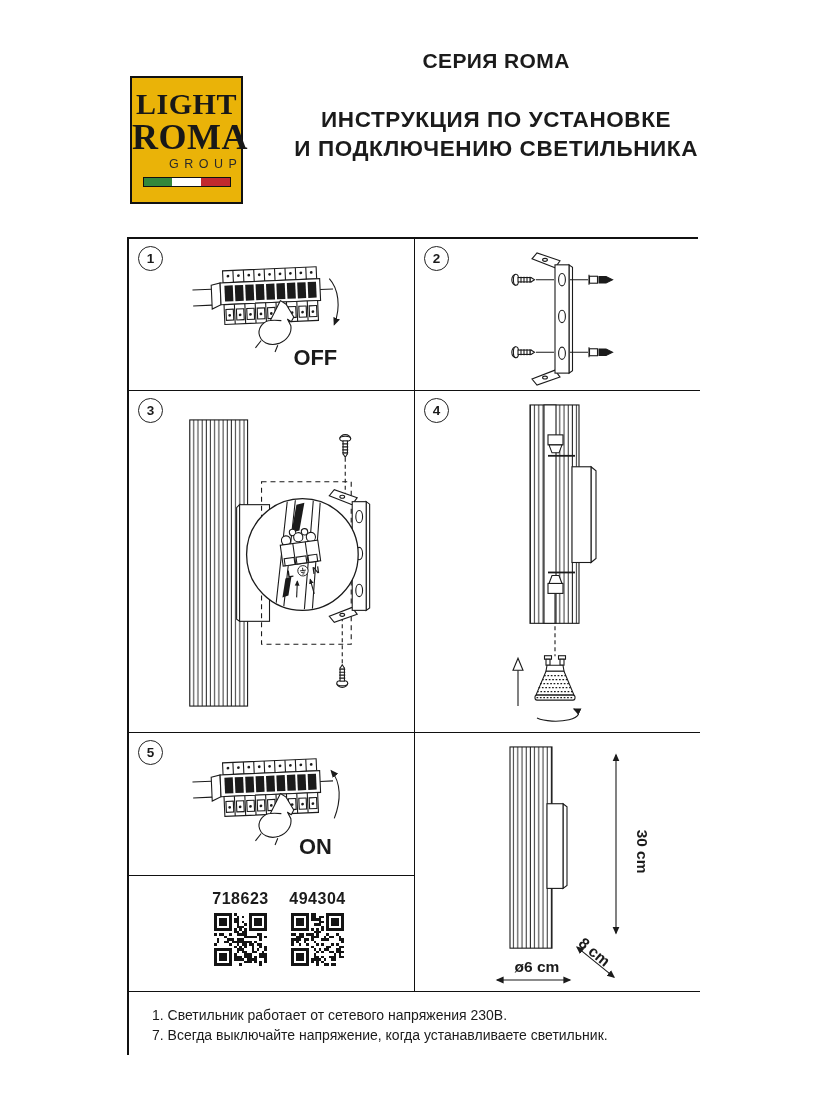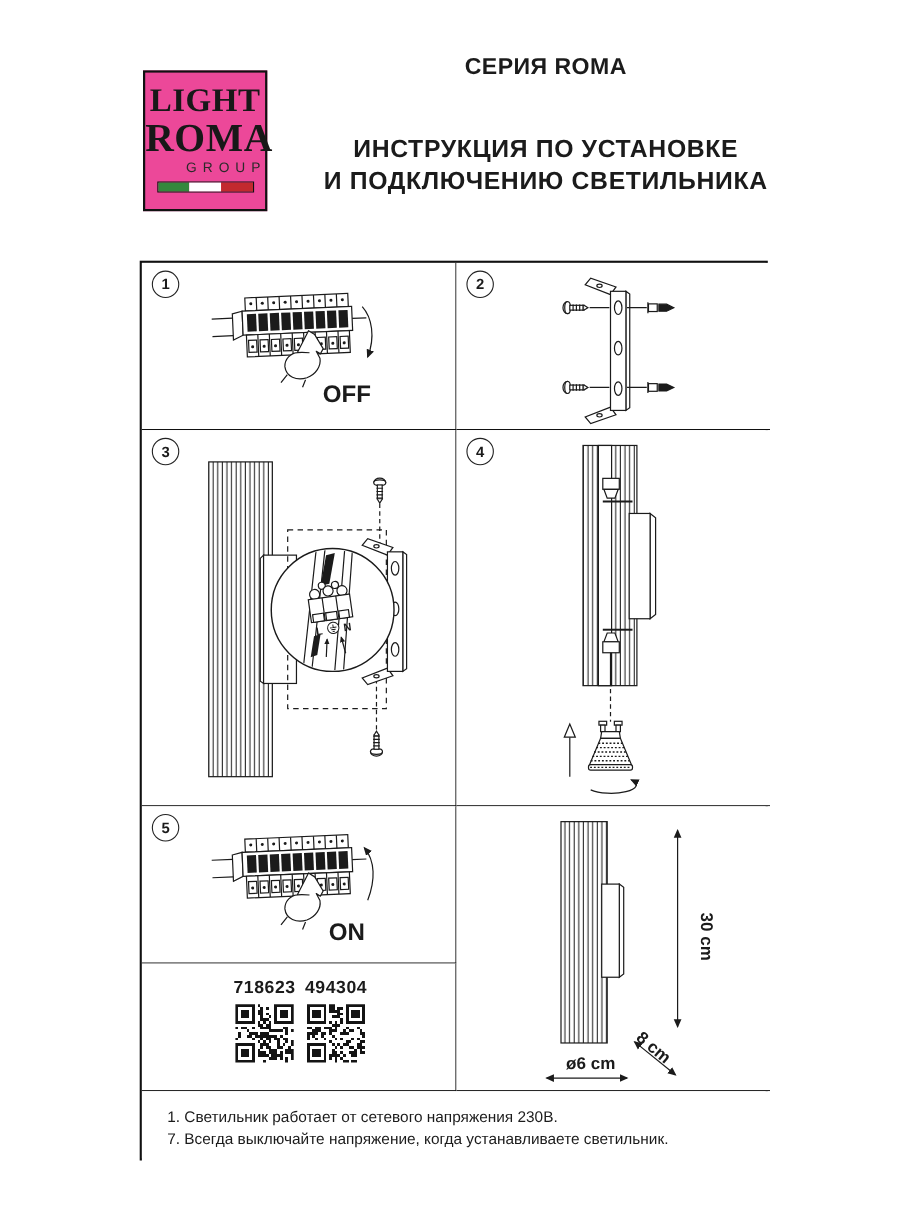--- a/index.html
+++ b/index.html
@@ -1,37 +1,37 @@
 <!DOCTYPE html>
 <html><head>
 <meta charset="utf-8">
 <style>
   * { box-sizing: border-box; margin: 0; padding: 0; }
   html,body { width: 826px; height: 1100px; background: #ffffff; }
   body { font-family: "Liberation Sans", sans-serif; color: #1b1b1b; position: relative; }
   .page { position: absolute; left:0; top:0; width:826px; height:1100px; background:#fff; }
 
   
-  .logo-box { position:absolute; left:130px; top:64px; width:113px; height:128px;
-              border:2.6px solid #111; text-align:center; background:#ec4899; }
+  .logo-box { position:absolute; left:130px; top:76px; width:113px; height:128px;
+              border:2.6px solid #111; text-align:center; background:#eab308; }
   .logo-w1 { font-family:"Liberation Serif", serif; font-weight:bold; font-size:30px;
              line-height:31px; margin-top:10px; letter-spacing:.5px; color:#181818;}
   .logo-w2 { font-family:"Liberation Serif", serif; font-weight:bold; font-size:36px;
              line-height:36px; letter-spacing:.5px; color:#181818;}
   .logo-w3 { font-size:12.5px; letter-spacing:5.5px; padding-left:5px; color:#2a2a2a;
              line-height:16px; margin-top:1px;margin-left:32px;}
   .flag { width:88px; height:10px; margin:5px auto 0 auto; border:1.3px solid #111;
           display:flex; }
   .flag span { flex:1; }
 
   
   .hdr { position:absolute; right:128px; top:46px; text-align:center; }
   .hdr-series { font-weight:bold; font-size:21px; line-height:30px; letter-spacing:.4px; }
   .hdr-title  { font-weight:bold; font-size:22.5px; line-height:29px; letter-spacing:.6px;
-                margin-top:45px; }
+                margin-top:29px; }
 
   
   .grid { position:absolute; left:127px; top:237px; width:571px; height:818px;
           border:2px solid #111; }
   .panel { position:absolute; background:#fff; }
   #p1 { left:0; top:0; width:286px; height:152px; border-right:1.6px solid #111; border-bottom:1.6px solid #111;}
   #p2 { left:286px; top:0; width:285px; height:152px; border-bottom:1.6px solid #111;}
   #p3 { left:0; top:152px; width:286px; height:342px; border-right:1.6px solid #111; border-bottom:1.6px solid #111;}
   #p4 { left:286px; top:152px; width:285px; height:342px; border-bottom:1.6px solid #111;}
   #p5 { left:0; top:494px; width:286px; height:143px; border-right:1.6px solid #111; border-bottom:1.6px solid #111;}
@@ -39,21 +39,21 @@
   #pdim { left:286px; top:494px; width:285px; height:259px; border-bottom:1.6px solid #111;}
   #pnotes { left:0; top:753px; width:571px; height:65px; padding:13px 10px 0 23px;
             font-size:14px; line-height:20px; }
 
   .num { position:absolute; left:9px; top:7px; width:25px; height:25px; border:1.4px solid #222;
          border-radius:50%; text-align:center; line-height:23px; font-size:13.5px;
          font-weight:bold; background:#fff; z-index:3;}
   .art { position:absolute; left:0; top:0; width:100%; height:100%; }
 
   
-  .qr-row { position:absolute; left:83px; top:14px; display:flex; gap:8px; }
+  .qr-row { position:absolute; left:83px; top:14px; display:flex; gap:20px; }
   .qr-col { width:57px; text-align:center; }
   .qr-label { font-weight:bold; font-size:16px; letter-spacing:.5px; margin-bottom:5px; }
   .qr-mock { width:53px; height:53px; margin:0 auto; }
 </style>
 </head>
 <body>
 
 <svg width="0" height="0" style="position:absolute" aria-hidden="true">
   <defs>
     <pattern id="ribs" width="4.2" height="8" patternUnits="userSpaceOnUse">

